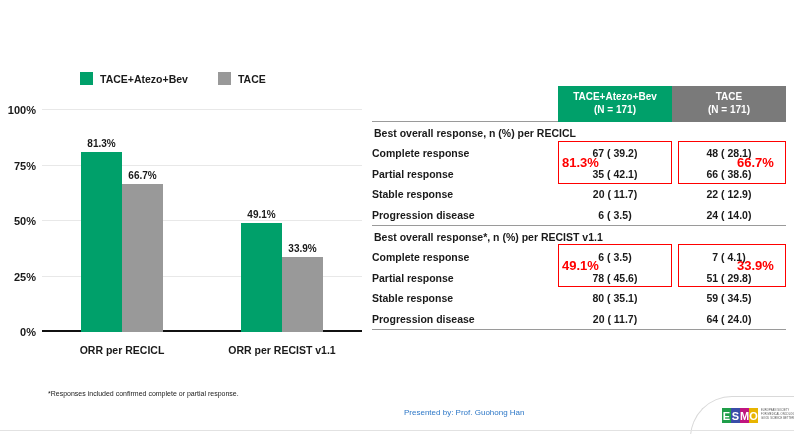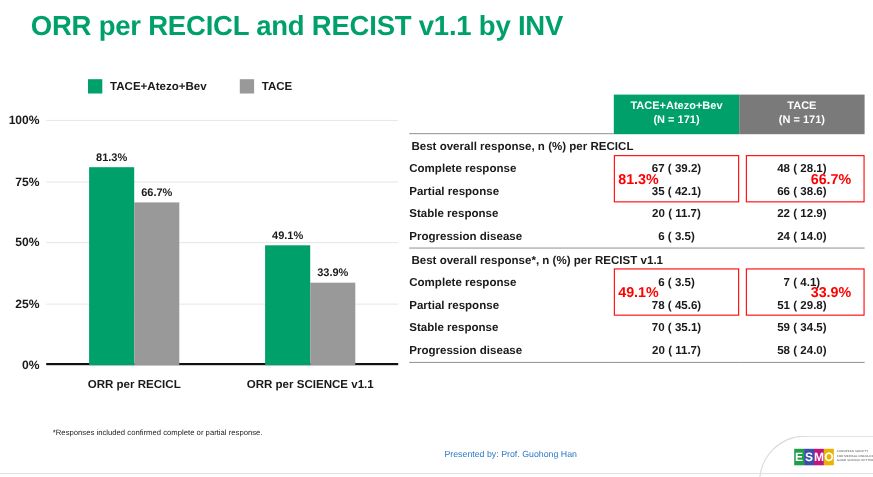--- a/index.html
+++ b/index.html
@@ -292,21 +292,20 @@
     letter-spacing: 0.1px;
     white-space: nowrap;
     line-height: 1;
   }
 </style>
 </head>
 <body>
 
 <div id="slide">
 
-  <div id="page-title">ORR per RECICL and RECIST v1.1 by INV</div>
 
   <div id="chart-panel">
 
     <div id="chart-legend">
       <div class="legend-entry">
         <span class="legend-swatch" style="background: rgb(0, 160, 106);"></span>
         <span class="legend-label">TACE+Atezo+Bev</span>
       </div>
       <div class="legend-entry">
         <span class="legend-swatch" style="background: rgb(153, 153, 153);"></span>
@@ -339,21 +338,21 @@
           <div class="bar" style="left: 199px; width: 41px; height: 109.002px; background: rgb(0, 160, 106);">
             <span class="bar-value">49.1%</span>
           </div>
           <div class="bar" style="left: 240px; width: 41px; height: 75.258px; background: rgb(153, 153, 153);">
             <span class="bar-value">33.9%</span>
           </div>
         </div>
 
       <div id="xcat-container">
           <div class="xcat-label" style="left: 80px;">ORR per RECICL</div>
-          <div class="xcat-label" style="left: 240px;">ORR per SCIENCE v1.1</div>
+          <div class="xcat-label" style="left: 240px;">ORR per RECIST v1.1</div>
         </div>
     </div>
   </div>
 
   <div id="table-panel" style="position: absolute;">
     <table class="datatable">
       <colgroup>
         <col class="col-label">
           <col class="col-arm1">
           <col class="col-arm2">
@@ -403,27 +402,27 @@
             <td class="val">6 ( 3.5)</td>
             <td class="val">7 ( 4.1)</td>
           </tr>
           <tr class="data-row">
             <td class="rowlabel">Partial response</td>
             <td class="val">78 ( 45.6)</td>
             <td class="val">51 ( 29.8)</td>
           </tr>
           <tr class="data-row">
             <td class="rowlabel">Stable response</td>
-            <td class="val">70 ( 35.1)</td>
+            <td class="val">80 ( 35.1)</td>
             <td class="val">59 ( 34.5)</td>
           </tr>
           <tr class="data-row table-end">
             <td class="rowlabel">Progression disease</td>
             <td class="val">20 ( 11.7)</td>
-            <td class="val">58 ( 24.0)</td>
+            <td class="val">64 ( 24.0)</td>
           </tr>
         </tbody>
     </table>
     <div id="overlay-container" style="position: absolute; left: 0px; top: 0px; width: 414px; height: 241px;">
         <div class="redbox" style="left: 186px; top: 55px; width: 114px; height: 43px;"></div>
         <div class="redbox" style="left: 306px; top: 55px; width: 108px; height: 43px;"></div>
         <div class="pct-callout" style="left: 190px; top: 68.5px;">81.3%</div>
         <div class="pct-callout" style="left: 365px; top: 68.5px;">66.7%</div>
         <div class="redbox" style="left: 186px; top: 158px; width: 114px; height: 43px;"></div>
         <div class="redbox" style="left: 306px; top: 158px; width: 108px; height: 43px;"></div>

